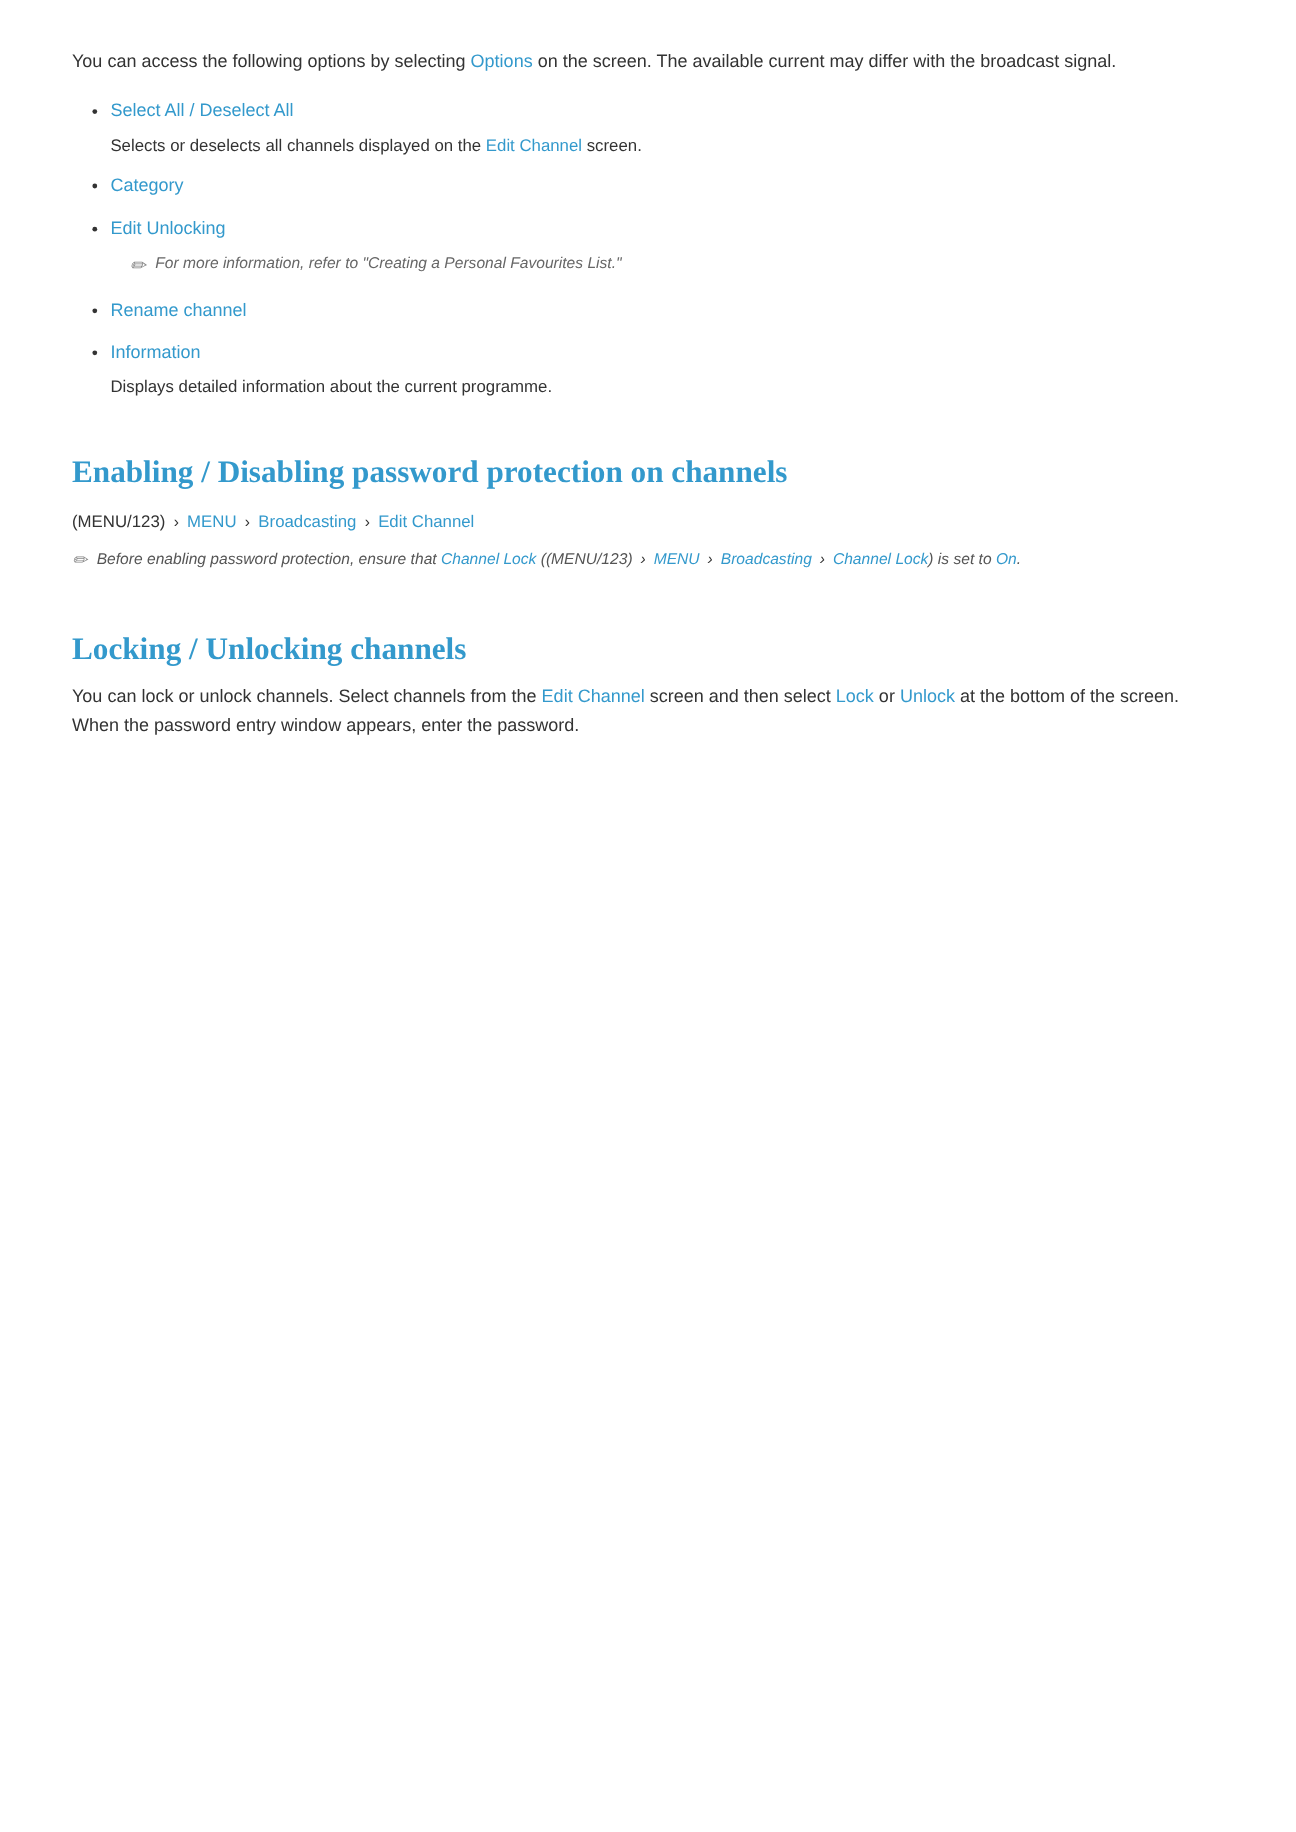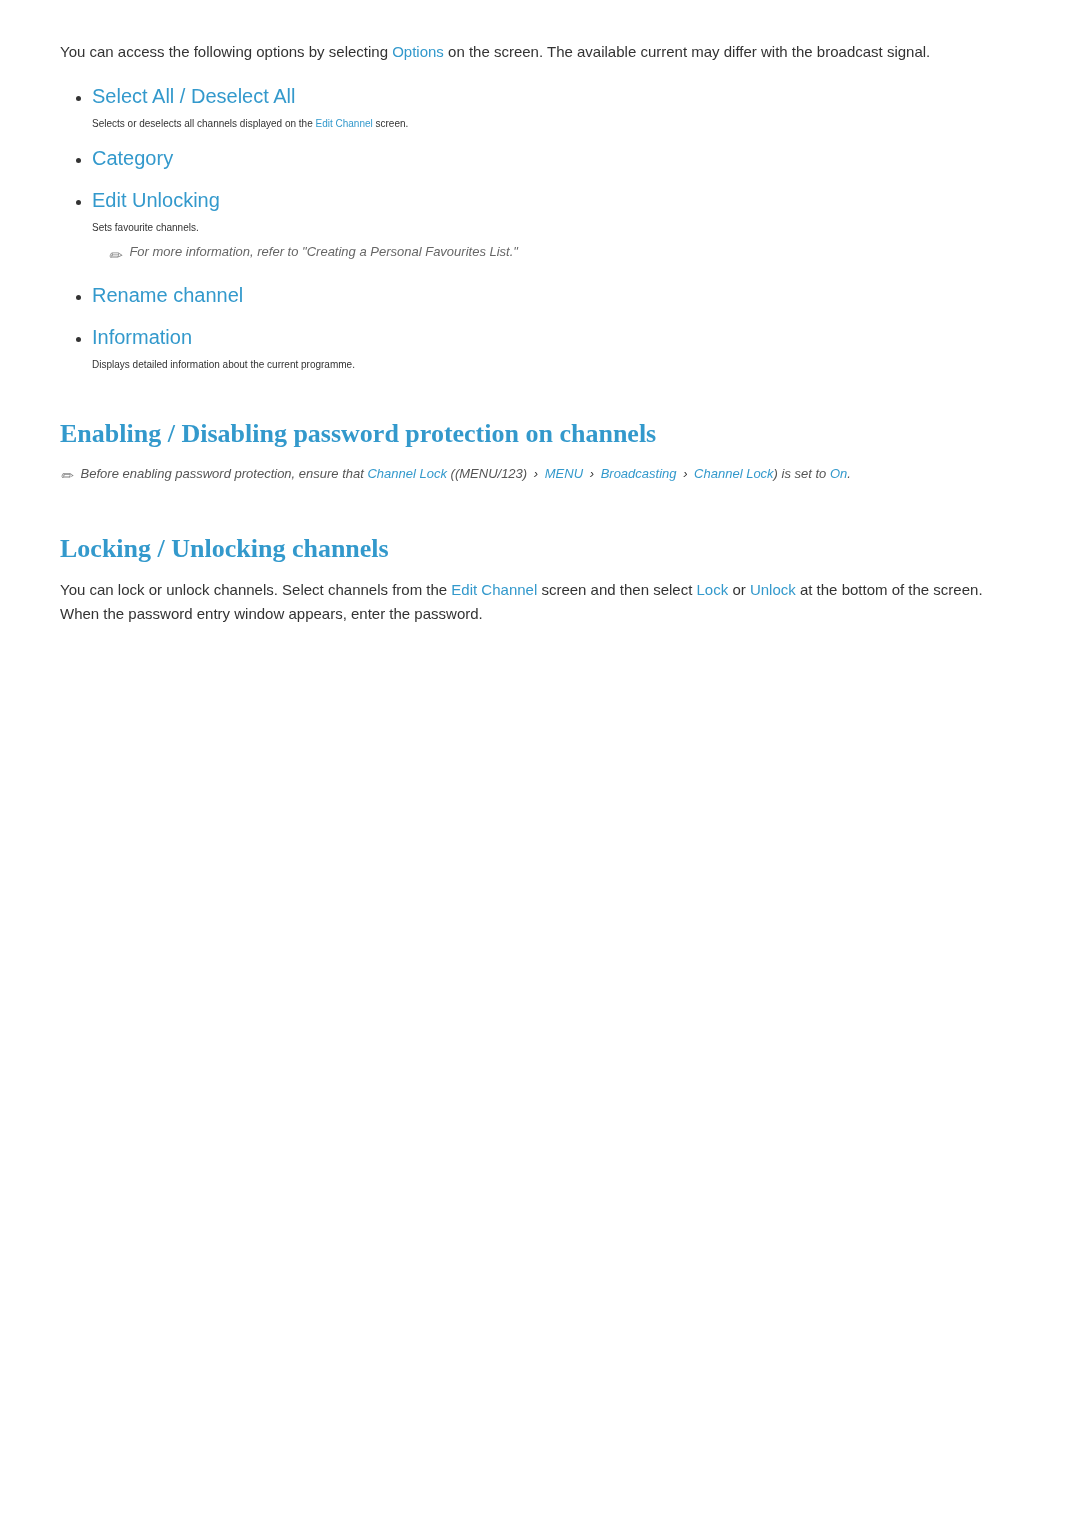--- a/index.html
+++ b/index.html
@@ -36,24 +36,24 @@
     ul.bullet-list {
       list-style: disc;
       padding-left: 32px;
       margin-bottom: 10px;
     }
     ul.bullet-list > li {
       margin-bottom: 10px;
     }
     .bullet-term {
       color: #3399cc;
-      font-size: 20px;
+      font-size: 15px;
     }
     .bullet-desc {
-      font-size: 10px;
+      font-size: 14px;
       color: #333;
       padding-left: 0px;
       margin-top: 4px;
       margin-bottom: 4px;
     }
     .link {
       color: #3399cc;
       text-decoration: none;
     }
     .note {
@@ -121,21 +121,20 @@
         screen.
       </p>
     </li>
 
     <li>
       <span class="bullet-term">Category</span>
     </li>
 
     <li>
       <span class="bullet-term">Edit Unlocking</span>
-      <p class="bullet-desc">Sets favourite channels.</p>
       <div class="note">
         <span class="note-icon">✏</span>
         <span>For more information, refer to "Creating a Personal Favourites List."</span>
       </div>
     </li>
 
     <li>
       <span class="bullet-term">Rename channel</span>
     </li>
 
@@ -143,20 +142,29 @@
       <span class="bullet-term">Information</span>
       <p class="bullet-desc">Displays detailed information about the current programme.</p>
     </li>
 
   </ul>
 </div>
 
 <div class="section">
   <h2>Enabling / Disabling password protection on channels</h2>
 
+  <div class="breadcrumb">
+    <span>(MENU/123)</span>
+    <span class="chevron">›</span>
+    <a class="link" href="#">MENU</a>
+    <span class="chevron">›</span>
+    <a class="link" href="#">Broadcasting</a>
+    <span class="chevron">›</span>
+    <a class="link" href="#">Edit Channel</a>
+  </div>
 
 
   <div class="note-block">
     <span class="note-pencil">✏</span>
     <span>
       Before enabling password protection, ensure that
       <a class="link" href="#">Channel Lock</a>
       ((MENU/123)
       <span class="chevron">›</span>
       <a class="link" href="#">MENU</a>

